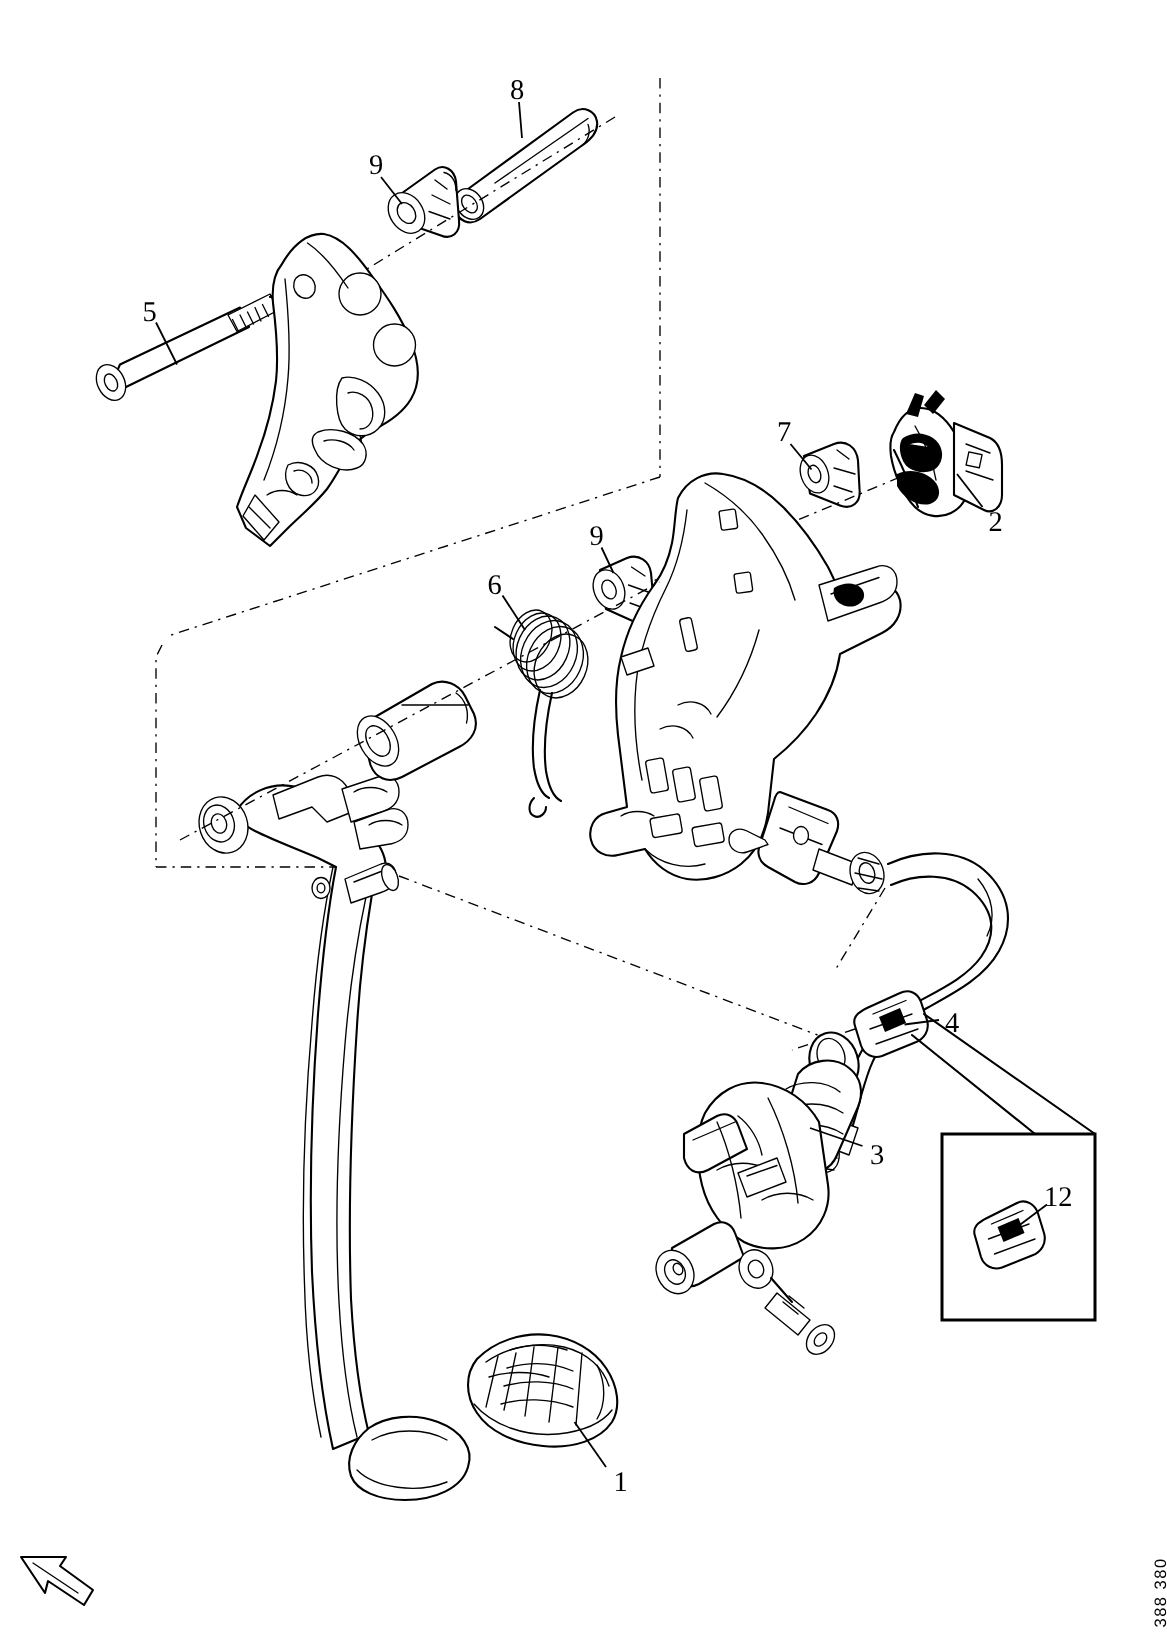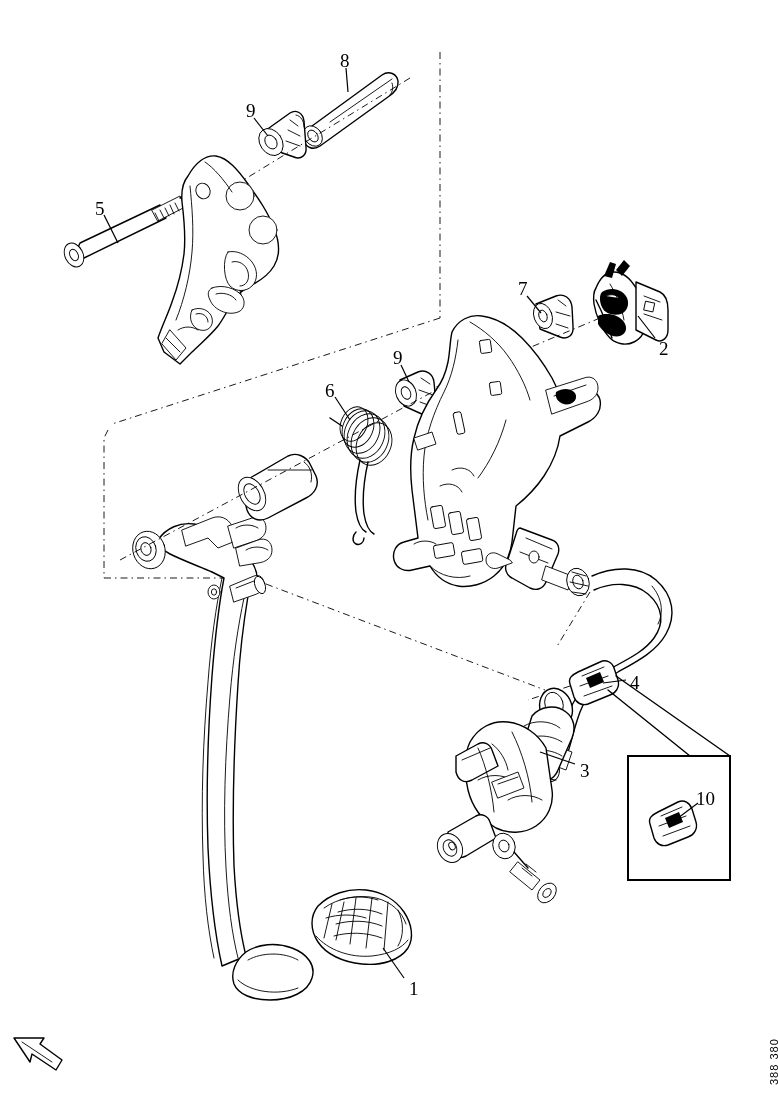--- a/index.html
+++ b/index.html
@@ -406,17 +406,17 @@
   <div class="callout" style="left:409px;top:979px;">1</div>
   <div class="callout" style="left:659px;top:339px;">2</div>
   <div class="callout" style="left:580px;top:761px;">3</div>
   <div class="callout" style="left:630px;top:673px;">4</div>
   <div class="callout" style="left:95px;top:199px;">5</div>
   <div class="callout" style="left:325px;top:381px;">6</div>
   <div class="callout" style="left:518px;top:279px;">7</div>
   <div class="callout" style="left:340px;top:51px;">8</div>
   <div class="callout" style="left:246px;top:101px;">9</div>
   <div class="callout" style="left:393px;top:348px;">9</div>
-  <div class="callout" style="left:696px;top:789px;">10</div>
+  <div class="callout" style="left:696px;top:789px;">12</div>
 
   <div class="sheetcode" style="left:768px;top:1085px;">388 380</div>
 
 </div>
 
 </body></html>

